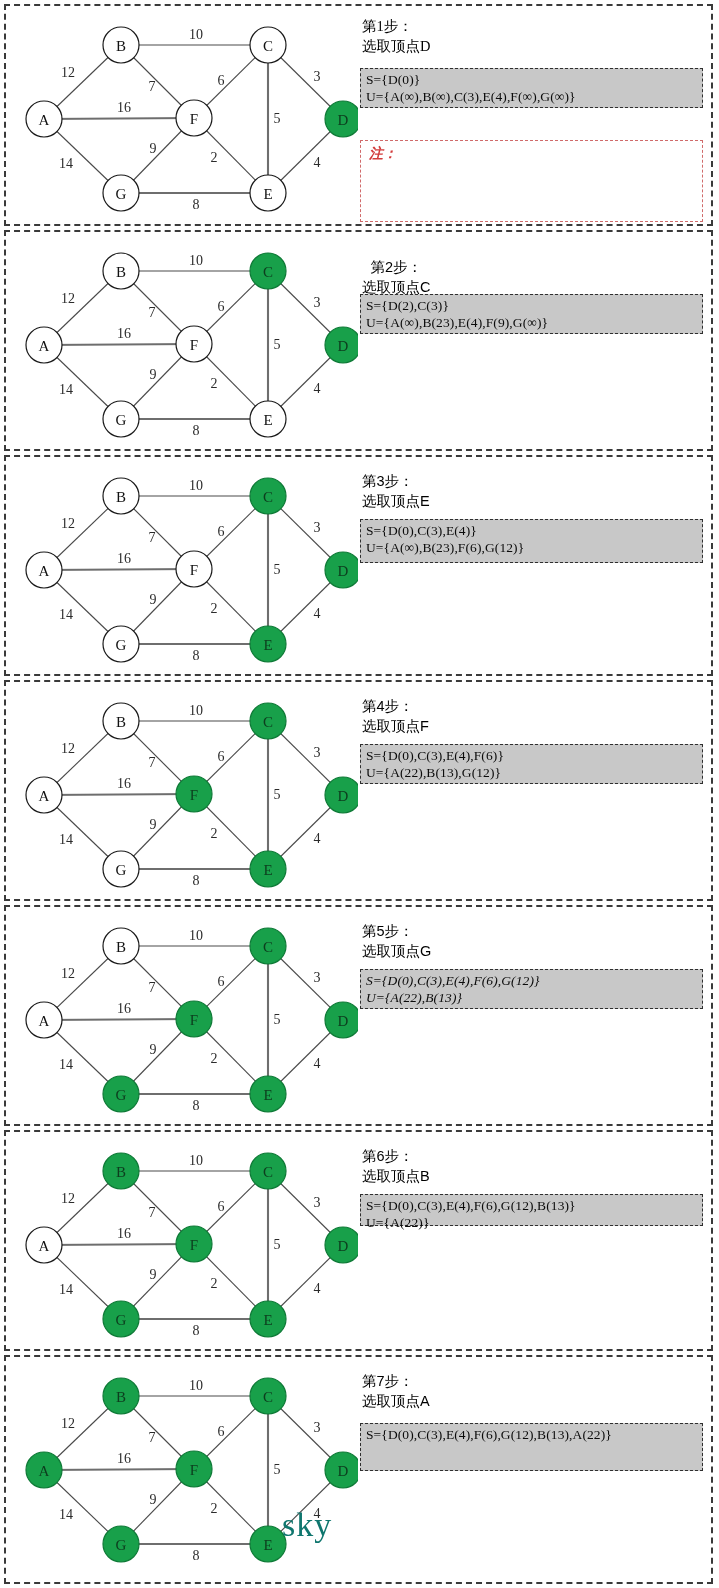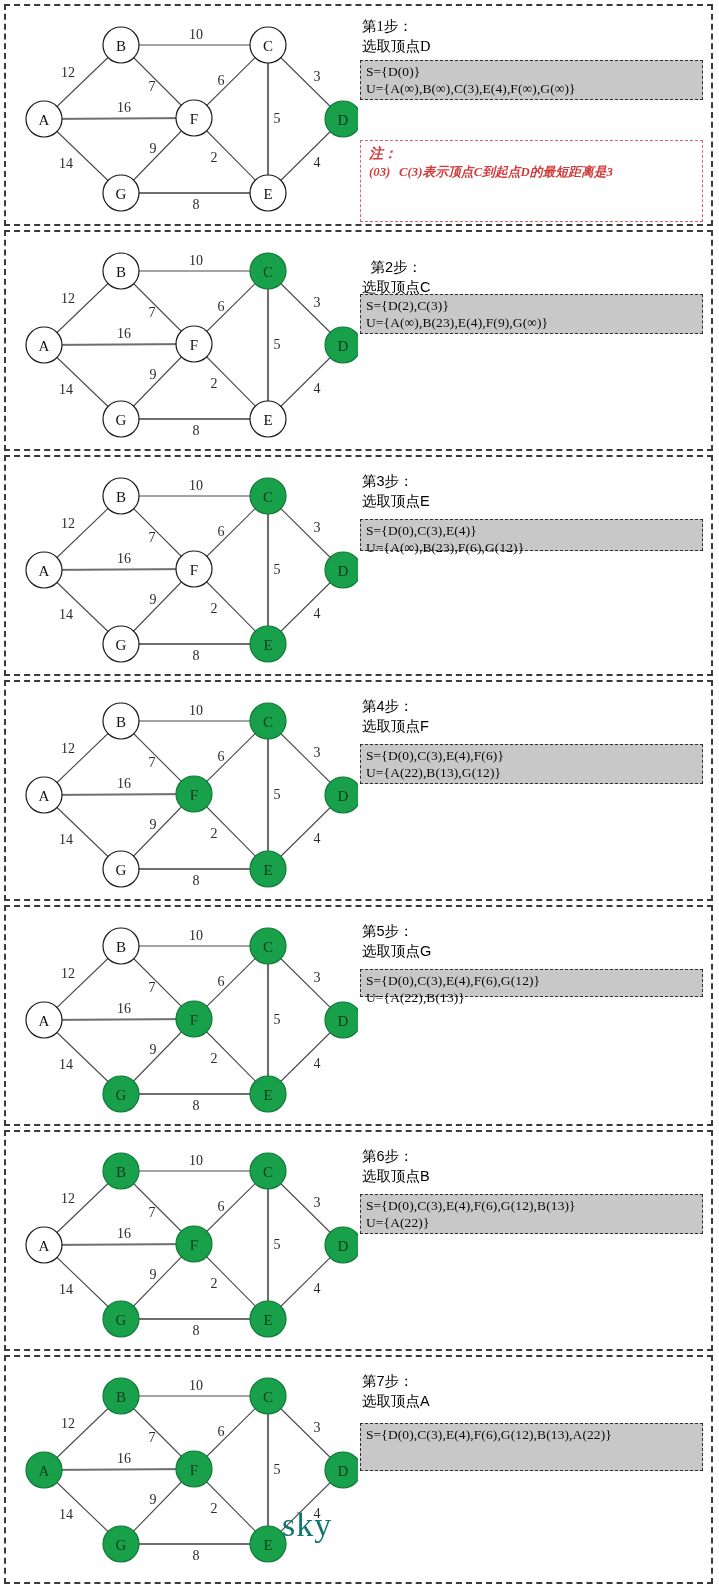--- a/index.html
+++ b/index.html
@@ -167,27 +167,26 @@
               </g>
               <g>
                 <circle class="nodecirc" cx="115" cy="187" r="18"></circle>
                 <text class="node-label" x="115" y="188">G</text>
               </g>
             </svg>
           </div>
           <div class="side">
             <div class="step-title" style="top:10px;font-family:Liberation Serif, serif;">第1步：
 选取顶点D</div>
-            <div class="setbox" style="top:54px;height:40px;">
+            <div class="setbox" style="top:62px;height:40px;">
               <div class="setline">S={D(0)}</div>
               <div class="setline">U={A(∞),B(∞),C(3),E(4),F(∞),G(∞)}</div>
             </div>
             <div class="notebox" style="top:134px;height:82px;">
               <div class="note-head">注：</div>
-              <div class="note-line"><span class="note-idx">(03)</span><span>C(3)表示顶点C到起点D的最短距离是3</span></div>
             </div>
           </div>
         </div>
       </div>
       <div class="panel" style="top:230px;height:221px;">
         <div class="panel-inner">
           <div class="graph">
             <svg width="352" height="217" viewBox="0 0 352 217">
               <line class="edge" x1="38" y1="113" x2="115" y2="39"></line>
               <line class="edge" x1="115" y1="39" x2="262" y2="39"></line>
@@ -307,21 +306,21 @@
               </g>
               <g>
                 <circle class="nodecirc" cx="115" cy="187" r="18"></circle>
                 <text class="node-label" x="115" y="188">G</text>
               </g>
             </svg>
           </div>
           <div class="side">
             <div class="step-title" style="top:14px;">第3步：
 选取顶点E</div>
-            <div class="setbox" style="top:62px;height:32px;">
+            <div class="setbox" style="top:62px;height:44px;">
               <div class="setline">S={D(0),C(3),E(4)}</div>
               <div class="setline">U={A(∞),B(23),F(6),G(12)}</div>
             </div>
           </div>
         </div>
       </div>
       <div class="panel" style="top:680px;height:221px;">
         <div class="panel-inner">
           <div class="graph">
             <svg width="352" height="217" viewBox="0 0 352 217">
@@ -443,21 +442,21 @@
               </g>
               <g>
                 <circle class="nodecirc on" cx="115" cy="187" r="18"></circle>
                 <text class="node-label on" x="115" y="188">G</text>
               </g>
             </svg>
           </div>
           <div class="side">
             <div class="step-title" style="top:14px;">第5步：
 选取顶点G</div>
-            <div class="setbox" style="top:62px;height:28px;">
+            <div class="setbox" style="top:62px;height:40px;font-style:italic;">
               <div class="setline">S={D(0),C(3),E(4),F(6),G(12)}</div>
               <div class="setline">U={A(22),B(13)}</div>
             </div>
           </div>
         </div>
       </div>
       <div class="panel" style="top:1130px;height:221px;">
         <div class="panel-inner">
           <div class="graph">
             <svg width="352" height="217" viewBox="0 0 352 217">
@@ -511,21 +510,21 @@
               </g>
               <g>
                 <circle class="nodecirc on" cx="115" cy="187" r="18"></circle>
                 <text class="node-label on" x="115" y="188">G</text>
               </g>
             </svg>
           </div>
           <div class="side">
             <div class="step-title" style="top:14px;">第6步：
 选取顶点B</div>
-            <div class="setbox" style="top:62px;height:40px;">
+            <div class="setbox" style="top:62px;height:32px;">
               <div class="setline">S={D(0),C(3),E(4),F(6),G(12),B(13)}</div>
               <div class="setline">U={A(22)}</div>
             </div>
           </div>
         </div>
       </div>
       <div class="panel" style="top:1355px;height:229px;">
         <div class="panel-inner">
           <div class="graph">
             <svg width="352" height="225" viewBox="0 0 352 225">

